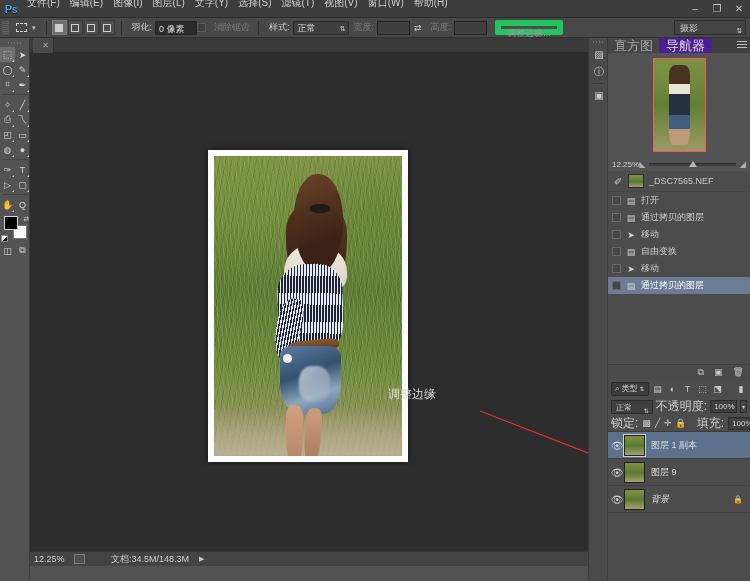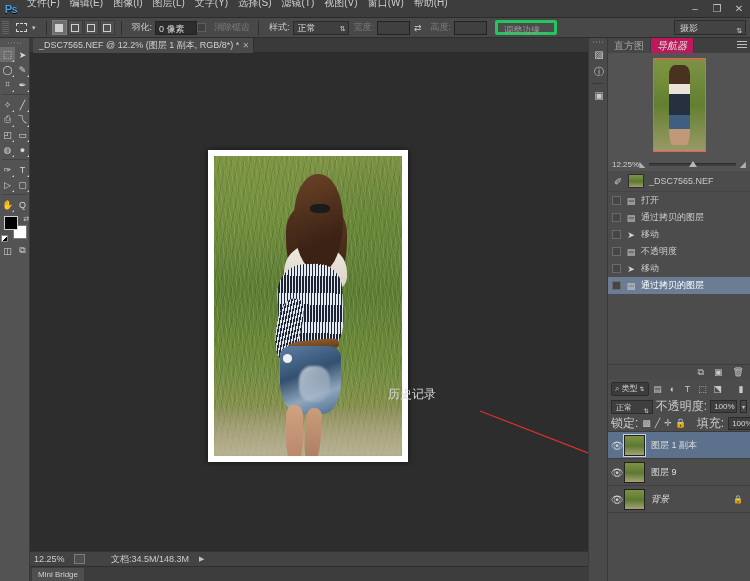--- a/index.html
+++ b/index.html
@@ -69,21 +69,21 @@
   }
   .opt-select {
     height:14px; background:#3f3f3f; border:1px solid #2a2a2a; color:#d8d8d8;
     font-size:9px; padding:0 12px 0 4px; line-height:13px; position:relative;
   }
   .opt-select .caret {
     position:absolute; right:2px; top:3px; font-size:7px; color:#c8c8c8; line-height:7px;
   }
   .opt-gray { color:#7b7b7b; }
   .opt-refine {
-    height:15px; background:#4c4c4c; border:3px solid #22c55e; color:#9a9a9a;
+    height:15px; background:#4c4c4c; border:6px solid #22c55e; color:#9a9a9a;
     font-size:9px; padding:0 6px; line-height:14px; border-radius:2px;
   }
   .opt-ws {
     margin-left:auto; margin-right:4px; height:15px; width:72px;
     background:#434343; border:1px solid #2c2c2c; color:#cfcfcf; font-size:9px;
     padding:0 12px 0 5px; line-height:14px; position:relative;
   }
 
   
   .tabstrip {
@@ -267,24 +267,24 @@
 
   
   .panels {
     position:absolute; left:608px; top:38px; width:142px; height:543px;
     background:#535353;
   }
   .panel-tabs {
     display:flex; height:15px; background:#3f3f3f; align-items:flex-end; position:relative;
   }
   .ptab {
-    height:15px; line-height:15px; padding:0 6px; font-size:10px; color:#a5a5a5;
+    height:15px; line-height:15px; padding:0 6px; font-size:13px; color:#a5a5a5;
     background:#464646; border-right:1px solid #3a3a3a;
   }
-  .ptab.active { background:#be185d; color:#e0e0e0;font-style:italic; }
+  .ptab.active { background:#4c1d95; color:#e0e0e0; }
   .pmenu { position:absolute; right:3px; top:3px; width:10px; height:9px; }
   .pmenu span { display:block; height:1px; background:#c0c0c0; margin-bottom:2px; }
 
   .nav-body { background:#535353; height:105px; position:relative; }
   .nav-thumb {
     position:absolute; left:45px; top:5px; width:53px; height:94px;
     border:1px solid #ff5555;
     background:
       radial-gradient(ellipse 60% 40% at 20% 12%, rgba(120,150,60,.55), transparent 70%),
       linear-gradient(180deg,#7e9246 0%,#62802f 50%,#9a9a68 100%);
@@ -445,21 +445,20 @@
     <div class="opt-input" style="width:33px;background:#404040;"></div>
     <div class="opt-refine" style="margin-left:8px;">调整边缘...</div>
     <div class="opt-ws">
       <span>摄影</span>
       <span class="caret" style="position:absolute;right:3px;top:3px;font-size:7px;">⇅</span>
     </div>
   </div>
 
   <div class="tabstrip">
     <div class="doctab">
-      <span>_DSC7565.NEF @ 12.2% (图层 1 副本, RGB/8*) *</span>
       <span class="x">✕</span>
     </div>
   </div>
 
   <div class="toolbar">
     <div class="tb-grip"></div>
     <div class="tb-rows">
       <div class="tool sel">⬚<span class="dot"></span></div>
       <div class="tool" style="font-size:9px;">➤</div>
       <div class="tool" style="font-size:9px;">◯<span class="dot"></span></div>
@@ -517,34 +516,31 @@
           <div class="m-arm"></div>
           <div class="m-belt"></div>
           <div class="m-shorts"></div>
           <div class="m-shorts-fade"></div>
           <div class="m-wrist"></div>
           <div class="m-leg1"></div>
           <div class="m-leg2"></div>
         </div>
       </div>
     </div>
-    <div class="anno-text" style="left:358px; top:333px;">历史记录</div>
+    <div class="anno-text" style="left:358px; top:333px;">调整边缘</div>
     <svg class="anno-arrow" style="left:0;top:0;width:558px;height:498px;">
       <line x1="450" y1="358" x2="558" y2="400" stroke="#e03030" stroke-width="1.2"></line>
     </svg>
   </div>
 
   <div class="statusbar">
     <div class="st-zoom">12.25%</div>
     <div class="st-ico"></div>
     <div class="st-doc">文档:34.5M/148.3M</div>
     <div class="st-play">▶</div>
-  </div>
-  <div class="minibridge">
-    <div class="mb-tab">Mini Bridge</div>
   </div>
 
   <div class="icondock">
     <div class="dock-grip"></div>
     <div class="dock-ico">▨</div>
     <div class="dock-ico">ⓘ</div>
     <div class="dock-sep"></div>
     <div class="dock-ico">▣</div>
   </div>
 
@@ -592,21 +588,21 @@
         <span>通过拷贝的图层</span>
       </div>
       <div class="hist-row">
         <div class="hist-chk"></div>
         <div class="hist-ico">➤</div>
         <span>移动</span>
       </div>
       <div class="hist-row">
         <div class="hist-chk"></div>
         <div class="hist-ico">▤</div>
-        <span>不透明度</span>
+        <span>自由变换</span>
       </div>
       <div class="hist-row">
         <div class="hist-chk"></div>
         <div class="hist-ico">➤</div>
         <span>移动</span>
       </div>
       <div class="hist-row sel">
         <div class="hist-chk"></div>
         <div class="hist-ico">▤</div>
         <span>通过拷贝的图层</span>

